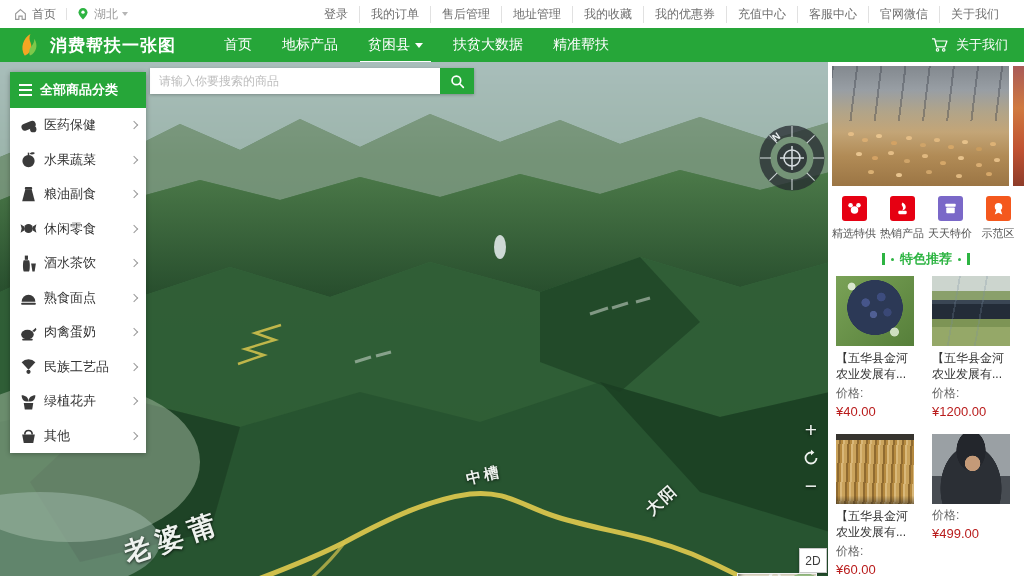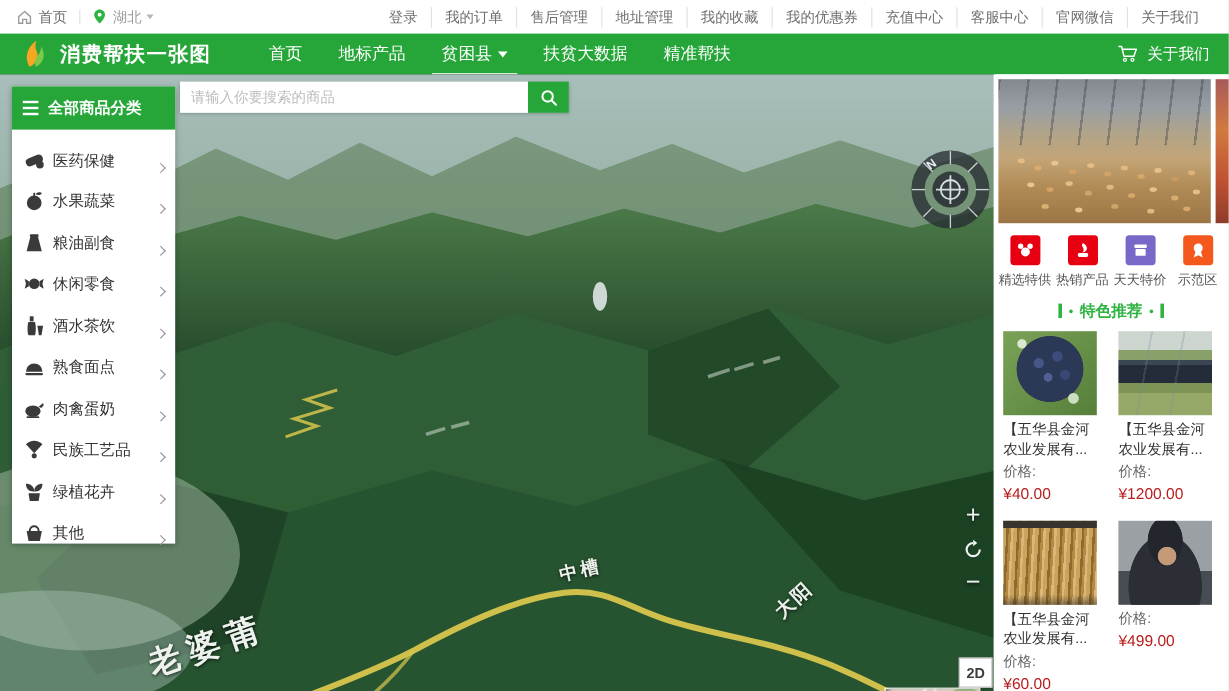--- a/index.html
+++ b/index.html
@@ -33,21 +33,21 @@
   .terrain{position:absolute;left:0;top:0;width:830px;height:514px}
   .place-label{position:absolute;color:#eef2ee;font-weight:bold;text-shadow:0 1px 3px rgba(0,0,0,.75);white-space:nowrap;pointer-events:none}
   .pl0{left:122px;top:458px;font-size:27px;letter-spacing:7px;transform:rotate(-19deg)}
   .pl1{left:466px;top:404px;font-size:15px;letter-spacing:3px;transform:rotate(-13deg)}
   .pl2{left:644px;top:428px;font-size:16px;letter-spacing:2px;transform:rotate(-42deg)}
 
   .compass{position:absolute;left:759px;top:63px;width:66px;height:66px;cursor:pointer}
   .zoomctrl{position:absolute;left:798px;top:358px;width:26px;display:flex;flex-direction:column;align-items:center;gap:9px}
   .zbtn{color:#eef3ef;font-size:21px;line-height:20px;text-shadow:0 1px 3px rgba(0,0,0,.65);cursor:pointer;user-select:none}
   .zreset{width:18px;height:18px;cursor:pointer}
-  .btn-2d{position:absolute;left:799px;top:486px;width:28px;height:25px;background:#fff;border:1px solid #c9c9c9;box-shadow:0 1px 3px rgba(0,0,0,.35);display:flex;align-items:center;justify-content:center;font-size:12px;font-weight:bold;color:#3c3c3c;cursor:pointer}
+  .btn-2d{position:absolute;left:799px;top:486px;width:28px;height:25px;background:#fff;border:1px solid #c9c9c9;box-shadow:0 1px 3px rgba(0,0,0,.35);display:flex;align-items:center;justify-content:center;font-size:12px;font-weight:normal;color:#3c3c3c;cursor:pointer}
 
   .minimap{position:absolute;left:737px;top:511px;width:80px;height:57px;border:1px solid #f2f2f2;overflow:hidden;cursor:pointer;
     background:
       radial-gradient(ellipse at 85% 20%, rgba(140,190,120,.8) 0 18%, transparent 19%),
       radial-gradient(ellipse at 15% 80%, rgba(150,195,130,.7) 0 16%, transparent 17%),
       linear-gradient(165deg, transparent 46%, rgba(250,215,90,.9) 47% 50%, transparent 51%),
       linear-gradient(115deg, transparent 30%, rgba(255,255,255,.95) 31% 33%, transparent 34%),
       linear-gradient(75deg, transparent 58%, rgba(255,255,255,.9) 59% 61%, transparent 62%),
       linear-gradient(180deg,#e9e2cf 0 72%,#cfe2ee 78%,#b7d6e8 100%);
     box-shadow:inset 4px 0 5px -2px rgba(0,0,0,.6)}
@@ -56,21 +56,21 @@
   .searchbar{position:absolute;left:150px;top:68px;width:324px;height:26px;display:flex;box-shadow:0 1px 3px rgba(0,0,0,.25)}
   .search-input{flex:1;border:none;outline:none;padding:0 9px;font-size:12px;color:#333;background:#fff;font-family:inherit}
   .search-input::placeholder{color:#bdbdbd}
   .search-btn{width:34px;height:26px;background:#26a639;border:none;display:flex;align-items:center;justify-content:center;cursor:pointer}
 
   
   .sidebar{position:absolute;left:10px;top:72px;width:136px;background:#fff;box-shadow:0 1px 5px rgba(0,0,0,.3)}
   .sidebar-header{height:29px;background:#26a639;color:#fff;display:flex;align-items:center;gap:8px;padding:18px 9px;font-size:13px;font-weight:bold;cursor:pointer}
   .burger{display:flex;flex-direction:column;gap:3px;flex:none}
   .burger i{display:block;width:13px;height:2px;background:#fff}
-  .cat-item{height:34.5px;display:flex;align-items:flex-end;padding:0 9px;font-size:13px;color:#333;cursor:pointer}
+  .cat-item{height:34.5px;display:flex;align-items:center;padding:0 9px;font-size:13px;color:#333;cursor:pointer}
   .cat-icon{width:19px;height:19px;margin-right:6px;flex:none;fill:#3a3a3a}
   .cat-label{flex:1;white-space:nowrap;overflow:hidden}
   .chev{width:6px;height:6px;border-top:1.5px solid #9a9a9a;border-right:1.5px solid #9a9a9a;transform:rotate(45deg);flex:none}
 
   
   .right-panel{position:absolute;left:828px;top:62px;width:196px;height:514px;background:#fff}
   .carousel{position:absolute;left:4px;top:4px;width:177px;height:120px;overflow:hidden;cursor:pointer;
     background:linear-gradient(180deg,#83898f 0%,#989ea4 20%,#b1a489 38%,#c3a577 55%,#b18b56 75%,#9b7544 100%)}
   .carousel .beams{position:absolute;left:0;top:0;width:100%;height:46%;background:repeating-linear-gradient(97deg, rgba(62,66,76,.4) 0 2px, transparent 2px 24px)}
   .carousel .flock{position:absolute;left:16px;top:66px;width:6px;height:4px;border-radius:50%;background:#e4bd86;

